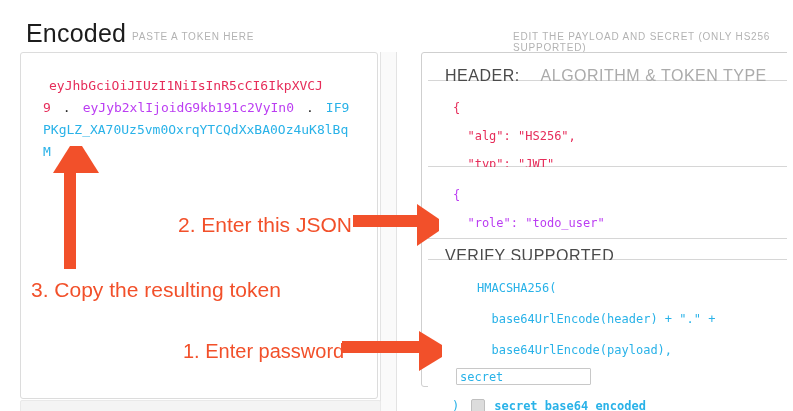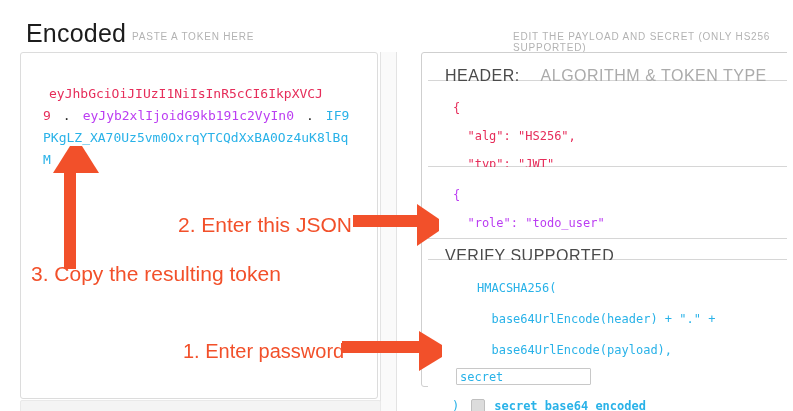--- a/index.html
+++ b/index.html
@@ -16,21 +16,21 @@
   .sub-title {
     position:absolute; top:13px; font-size:10px; color:#b3b3b3;
     letter-spacing:0.8px; font-weight:400;
   }
   
   #token-box {
     position:absolute; left:8px; top:40px; width:358px; height:347px;
     border:1px solid #dcdcdc; border-radius:3px; background:#fff; cursor:text;
   }
   #token-text {
-    position:absolute; left:16px; top:24px; width:324px;
+    position:absolute; left:16px; top:16px; width:324px;
     font-family:"DejaVu Sans Mono", monospace; font-size:13px; line-height:22px;
     word-break:break-all;
   }
   .tok-h { color:#e62d5a; }
   .tok-dot { color:#2a2a2a; }
   .tok-p { color:#bb3df2; }
   .tok-s { color:#29b2e8; }
   .v-track {
     position:absolute; left:368px; top:40px; width:17px; height:371px;
     background:#fafafa; border-left:1px solid #e3e3e3; border-right:1px solid #e3e3e3;
@@ -140,21 +140,21 @@
       <div class="code-line">  base64UrlEncode(payload),</div>
       <input id="secret-input" type="text" value="secret" style="">
       <div class="paren-row">
         <span class="paren">)</span>
         <span class="checkbox"></span>
         <span class="checkbox-label">secret base64 encoded</span>
       </div>
     </div>
   </div>
 
-  <div class="ann-text" style="left:13px; top:244px;">3. Copy the resulting token</div>
+  <div class="ann-text" style="left:13px; top:260px;">3. Copy the resulting token</div>
   <div class="shaft" style="left:52px; top:148px; width:12px; height:109px;"></div>
   <div class="head-up" style="left:41px; top:122px;"></div>
 
   <div class="ann-text" style="left:160px; top:195px; width:178px; text-align:left;">2. Enter this JSON</div>
   <div class="shaft" style="left:341px; top:203px; width:66px; height:9px;"></div>
   <div class="head-right" style="left:405px; top:192px;"></div>
 
   <div class="ann-text" style="left:165px; top:322px; width:160px; text-align:right; font-size:20px;">1. Enter password</div>
   <div class="shaft" style="left:330px; top:329px; width:78px; height:8px;"></div>
   <div class="head-right" style="left:407px; top:319px; border-top-width:14px; border-bottom-width:14px; border-left-width:23px;"></div>

